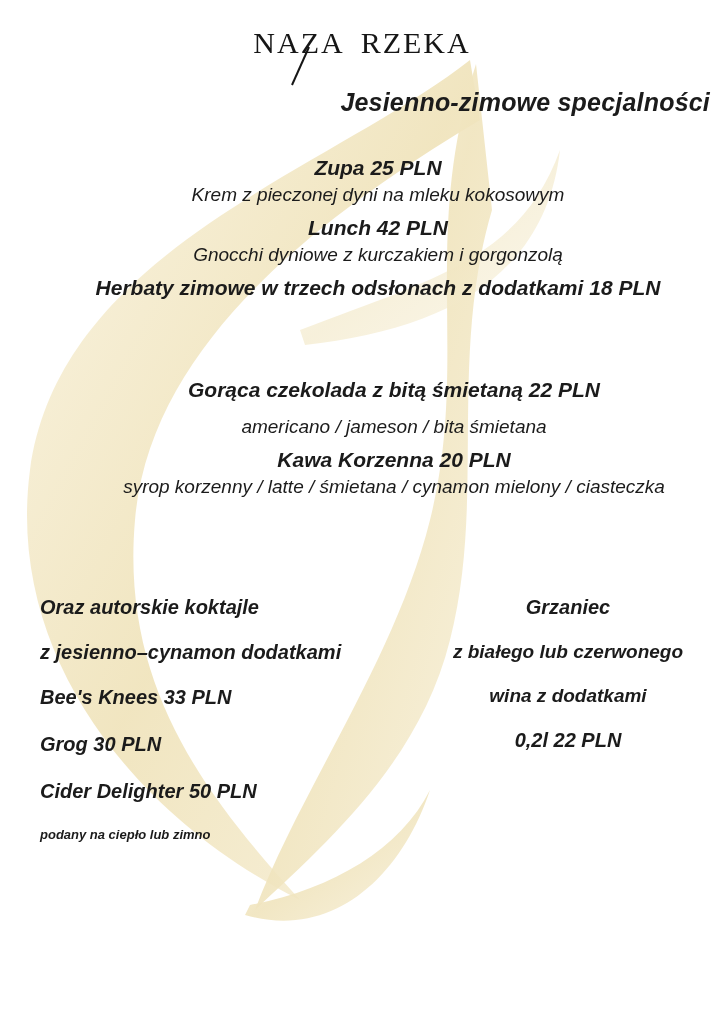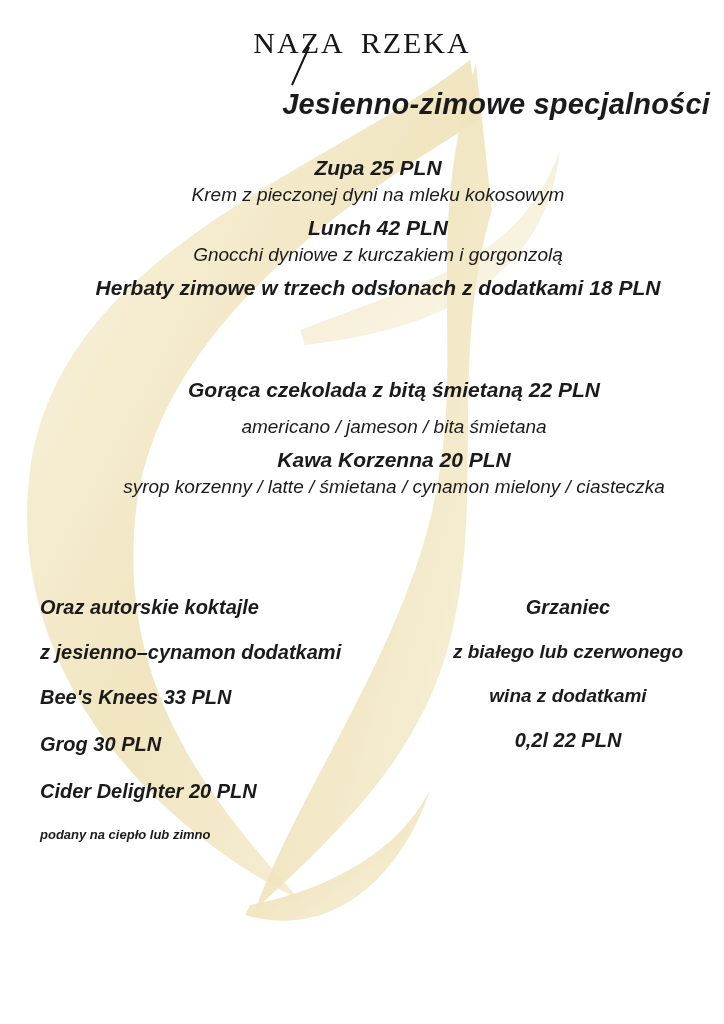--- a/index.html
+++ b/index.html
@@ -66,21 +66,21 @@
   .headline {
     position: absolute;
     top: 88px;
     left: 0;
     width: 724px;
     text-align: right;
     padding-right: 14px;
     box-sizing: border-box;
     font-style: italic;
     font-weight: bold;
-    font-size: 29px;
+    font-size: 25px;
     letter-spacing: .2px;
   }
 
   
   .center-block {
     position: absolute;
     left: 16px;
     width: 724px;
     text-align: center;
   }
@@ -178,21 +178,21 @@
     <div class="line l-desc">americano / jameson / bita śmietana</div>
     <div class="line l-item">Kawa Korzenna   20 PLN</div>
     <div class="line l-desc">syrop korzenny / latte / śmietana / cynamon mielony / ciasteczka</div>
   </div>
 
   <div class="col-left">
     <div class="col-line">Oraz autorskie koktajle</div>
     <div class="col-line">z jesienno–cynamon dodatkami</div>
     <div class="col-line cocktail">Bee's Knees 33 PLN</div>
     <div class="col-line cocktail">Grog 30 PLN</div>
-    <div class="col-line cocktail">Cider Delighter 20 PLN</div>
+    <div class="col-line cocktail">Cider Delighter 50 PLN</div>
     <div class="footnote">podany na ciepło lub zimno</div>
   </div>
 
   <div class="col-right">
     <div class="col-line">Grzaniec</div>
     <div class="col-line small">z białego lub czerwonego</div>
     <div class="col-line small">wina z dodatkami</div>
     <div class="col-line">0,2l  22 PLN</div>
   </div>
 

